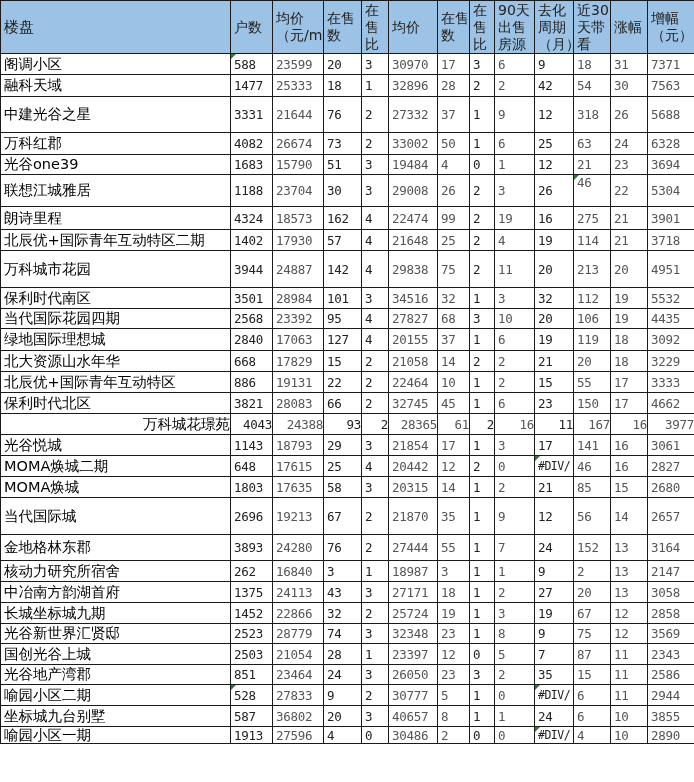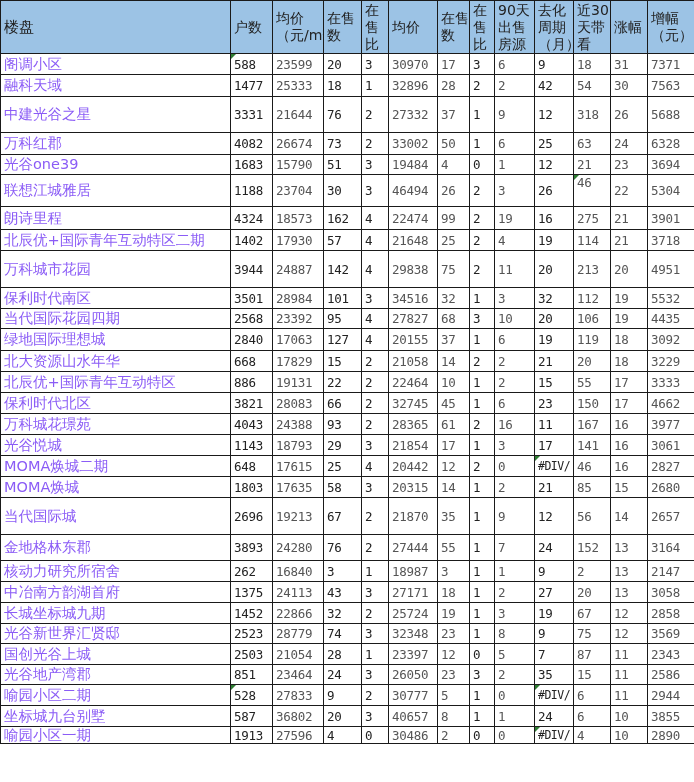--- a/index.html
+++ b/index.html
@@ -3,21 +3,21 @@
 <meta charset="utf-8">
 <style>
   html, body { margin:0; padding:0; background:#ffffff; }
   body { width:694px; height:782px; overflow:hidden; position:relative;
          font-family:"DejaVu Sans", "Liberation Sans", sans-serif; }
   table { border-collapse:collapse; table-layout:fixed; position:absolute; left:0; top:0; width:694px; }
   td { border:1px solid #1a1a1a; padding:0 0 0 3px; font-size:13px; color:#222;
        white-space:nowrap; overflow:hidden; vertical-align:middle; line-height:15px; }
   td.num { font-family:"DejaVu Sans Mono", "Liberation Mono", monospace; font-size:12.5px; letter-spacing:-0.3px; }
   td.gray { color:#555; }
-  td.name { font-size:14.5px; color:#8b5cf6; }
+  td.name { font-size:14.5px; color:#000000; }
   tr.hdr1 td { height:16px; font-size:13px; text-align:center; background:#fff; }
   tr.hdr1 td.date2021 { font-weight:bold; font-size:14px; }
   tr.hdr1 td.blank { background:#fff; }
   tr.hdr2 td { background:#9cc3e5; height:52px; font-size:14px; line-height:17px; white-space:normal; color:#222; }
   tr.hdr2 td.name-h { font-size:15px; }
   .tri { position:relative; }
   .tri::before { content:""; position:absolute; left:0; top:0; width:0; height:0;
                  border-top:5px solid #2e7d32; border-right:5px solid transparent; }
   td.err { font-family:"DejaVu Sans Mono", monospace; font-size:11.5px; letter-spacing:-0.5px; }
   td.top { vertical-align:top; }
@@ -133,21 +133,21 @@
         <td class="num gray">21</td>
         <td class="num gray">23</td>
         <td class="num gray">3694</td>
       </tr>
       <tr style="height: 32px;">
         <td class="name">联想江城雅居</td>
         <td class="num">1188</td>
         <td class="num gray">23704</td>
         <td class="num">30</td>
         <td class="num">3</td>
-        <td class="num gray">46494</td>
+        <td class="num gray">29008</td>
         <td class="num gray">26</td>
         <td class="num">2</td>
         <td class="num gray">3</td>
         <td class="num">26</td>
         <td class="num gray tri top">46</td>
         <td class="num gray">22</td>
         <td class="num gray">5304</td>
       </tr>
       <tr style="height: 23px; margin-top: 20px;">
         <td class="name">朗诗里程</td>
@@ -277,21 +277,21 @@
         <td class="num">2</td>
         <td class="num gray">32745</td>
         <td class="num gray">45</td>
         <td class="num">1</td>
         <td class="num gray">6</td>
         <td class="num">23</td>
         <td class="num gray">150</td>
         <td class="num gray">17</td>
         <td class="num gray">4662</td>
       </tr>
-      <tr style="height: 21px;">
+      <tr style="height: 21px; text-align: right;">
         <td class="name">万科城花璟苑</td>
         <td class="num">4043</td>
         <td class="num gray">24388</td>
         <td class="num">93</td>
         <td class="num">2</td>
         <td class="num gray">28365</td>
         <td class="num gray">61</td>
         <td class="num">2</td>
         <td class="num gray">16</td>
         <td class="num">11</td>

